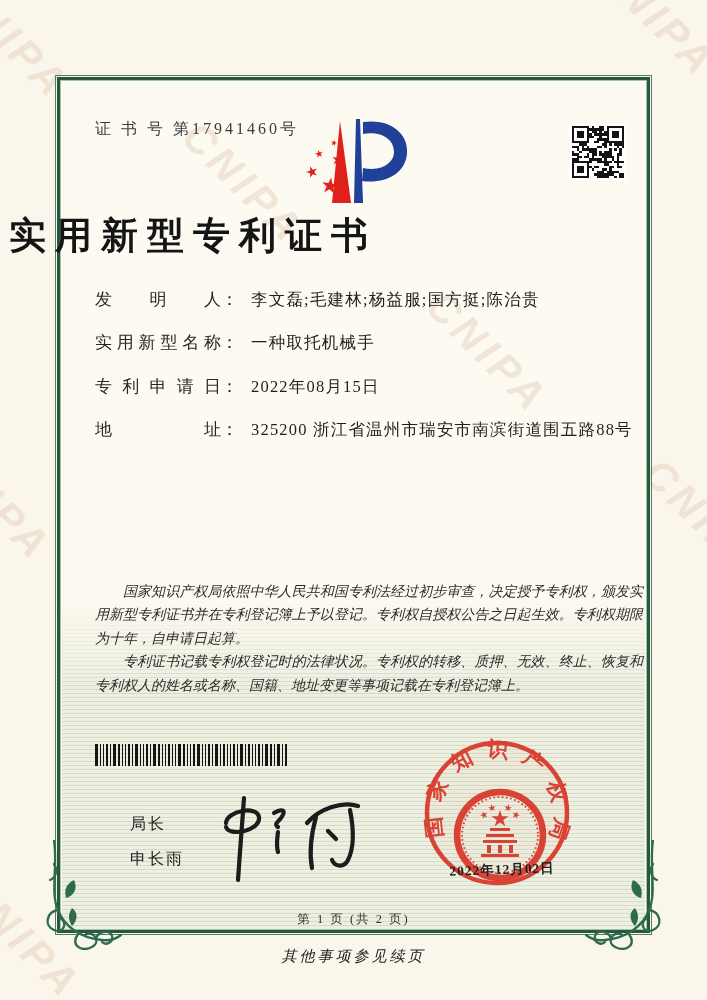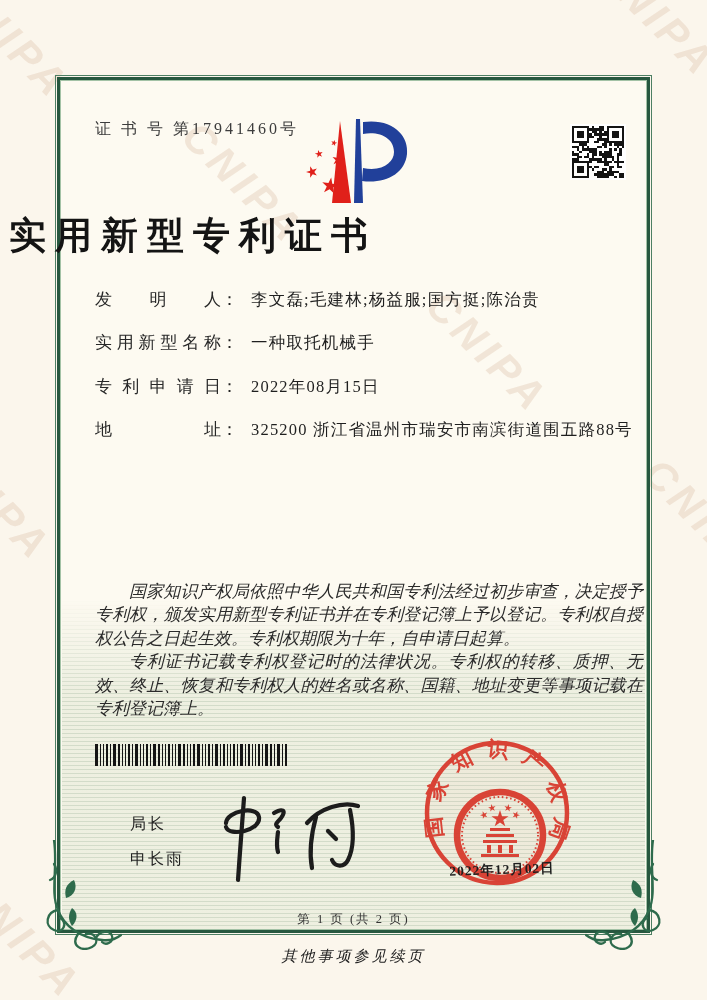--- a/index.html
+++ b/index.html
@@ -37,21 +37,21 @@
   .title{position:absolute;left:0;right:0;top:211px;text-align:left;font-size:37px;
       font-weight:600;letter-spacing:9px;text-indent:9px;color:#141414;}
   .fields{position:absolute;left:95px;top:288px;width:550px;}
   .frow{height:43.4px;white-space:nowrap;position:relative;}
   .flabel{display:inline-block;width:126px;text-align:justify;text-align-last:justify;
       -moz-text-align-last:justify;font-size:17px;color:#282828;}
   .colon{font-size:17px;margin-right:13px;}
   .fval{font-size:16.5px;letter-spacing:1.2px;color:#1f1f1f;}
   .pair2{position:absolute;left:275px;top:0;white-space:nowrap;}
   .pair2 .flabel{width:108px;}
-  .paras{position:absolute;left:95px;top:580px;width:548px;font-size:17px;line-height:23.4px;
+  .paras{position:absolute;left:95px;top:580px;width:548px;font-size:14px;line-height:23.4px;
       text-align:justify;color:#2a2a2a;font-style:italic;}
   .paras p{margin:0;text-indent:2em;}
   .barcode{position:absolute;left:95px;top:744px;width:192px;height:22px;display:flex;gap:2px;overflow:hidden;}
   .barcode i{background:#151515;height:100%;flex:0 0 auto;}
   .signer{position:absolute;left:130px;top:806px;font-family:"Liberation Sans","DejaVu Sans",sans-serif;
       font-size:16px;line-height:35px;color:#222;letter-spacing:2px;}
   .sig{position:absolute;left:215px;top:790px;width:162px;height:96px;}
   .seal{position:absolute;left:414px;top:730px;width:166px;height:166px;opacity:0.93;}
   .seal text{font-size:21px;font-weight:700;fill:#d8372a;letter-spacing:13px;}
   .sealdate{position:absolute;left:428px;top:861px;width:148px;text-align:center;font-size:13.5px;

